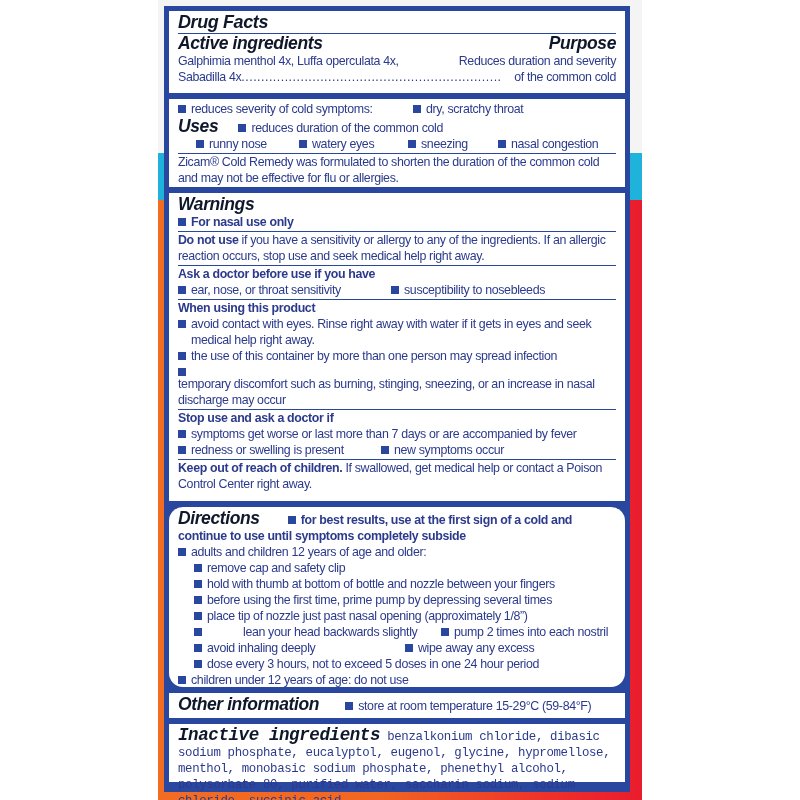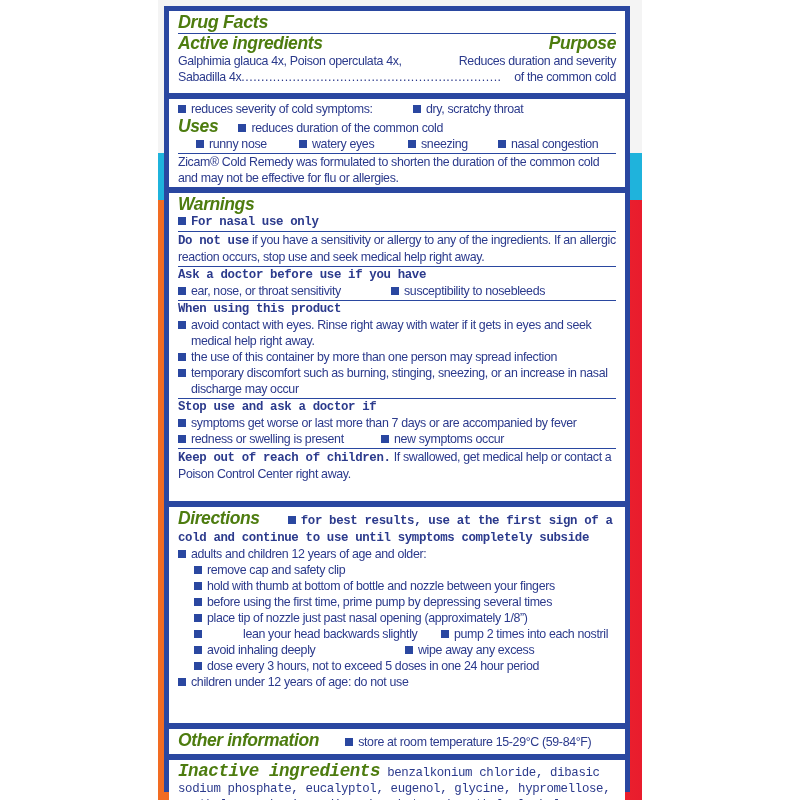--- a/index.html
+++ b/index.html
@@ -29,26 +29,26 @@
   }
   .sec {
     background:#ffffff; margin-bottom:6px; padding:2px 9px 3px 9px; box-sizing:border-box;
     font-size:12.4px; line-height:16px; color:#2b3a8c;
     transform-origin:left top;
   }
   .sec:last-child { margin-bottom:0; }
   .t { display:block; }
   .cond { letter-spacing:-0.35px; }
   .h-big {
-    font-style:italic; font-weight:bold; font-size:17.5px; line-height:19px; color:#4d7c0f;
+    font-style:italic; font-weight:bold; font-size:17.5px; line-height:19px; color:#0f172a;
     letter-spacing:-0.4px;
   }
   .rule { border-top:1.6px solid #2a47a0; margin:1px 0 0 0; }
   .row { display:flex; justify-content:space-between; white-space:nowrap; }
-  .b { font-weight:bold;font-family:Liberation Mono, monospace; }
+  .b { font-weight:bold; }
   .bullet {
     display:inline-block; width:8px; height:8px; background:#2a47a0; margin-right:5px;
     vertical-align:0px;
   }
   .ind1 { padding-left:16px; }
   .ind2 { padding-left:18px; }
   .dotfill { flex:1; overflow:hidden; white-space:nowrap; letter-spacing:0.5px; }
   .nowrap { white-space:nowrap; }
 </style>
 </head>
@@ -61,21 +61,21 @@
 <div class="panel">
 
   <div class="sec" style="height:82px;">
     <span class="t h-big" style="font-size:18px;">Drug Facts</span>
     <div class="rule"></div>
     <div class="row">
       <span class="h-big">Active ingredients</span>
       <span class="h-big">Purpose</span>
     </div>
     <div class="row cond">
-      <span>Galphimia glauca 4x, Poison operculata 4x,</span>
+      <span>Galphimia menthol 4x, Luffa operculata 4x,</span>
       <span>Reduces duration and severity</span>
     </div>
     <div class="row cond">
       <span>Sabadilla 4x</span>
       <span class="dotfill">..................................................................</span>
       <span>of the common cold</span>
     </div>
   </div>
 
   <div class="sec cond" style="height:88px;">
@@ -107,35 +107,35 @@
     <div class="rule"></div>
     <div class="b">When using this product</div>
     <div style="display:flex;">
         <span class="bullet" style="flex:none;margin-top:4px;"></span>
         <span>avoid contact with eyes. Rinse right away with water if it gets in eyes and seek medical help right away.</span>
       </div>
     <div style="display:flex;">
         <span class="bullet" style="flex:none;margin-top:4px;"></span>
         <span>the use of this container by more than one person may spread infection</span>
       </div>
-    <div style="display:flex;">
+    <div style="display:flex;flex-direction:column;">
         <span class="bullet" style="flex:none;margin-top:4px;"></span>
         <span>temporary discomfort such as burning, stinging, sneezing, or an increase in nasal discharge may occur</span>
       </div>
     <div class="rule"></div>
     <div class="b">Stop use and ask a doctor if</div>
     <div class="nowrap"><span class="bullet"></span><span>symptoms get worse or last more than 7 days or are accompanied by fever</span></div>
     <div class="nowrap">
       <span class="bullet"></span><span style="display:inline-block;width:190px;">redness or swelling is present</span><span class="bullet"></span><span>new symptoms occur</span>
     </div>
     <div class="rule"></div>
     <div><span class="b">Keep out of reach of children.</span><span> If swallowed, get medical help or contact a Poison Control Center right away.</span></div>
   </div>
 
-  <div class="sec cond" style="height:216px;">
+  <div class="sec cond" style="height:180px;border-radius:14px;">
     <div>
       <span class="h-big">Directions</span>
       <span style="display:inline-block;width:22px;"></span>
       <span class="bullet"></span><span class="b">for best results, use at the first sign of a cold and continue to use until symptoms completely subside</span>
     </div>
     <div class="nowrap"><span class="bullet"></span><span>adults and children 12 years of age and older:</span></div>
     <div class="nowrap ind1"><span class="bullet"></span><span>remove cap and safety clip</span></div>
     <div class="nowrap ind1"><span class="bullet"></span><span>hold with thumb at bottom of bottle and nozzle between your fingers</span></div>
     <div class="nowrap ind1"><span class="bullet"></span><span>before using the first time, prime pump by depressing several times</span></div>
     <div class="nowrap ind1"><span class="bullet"></span><span>place tip of nozzle just past nasal opening (approximately 1/8”)</span></div>

